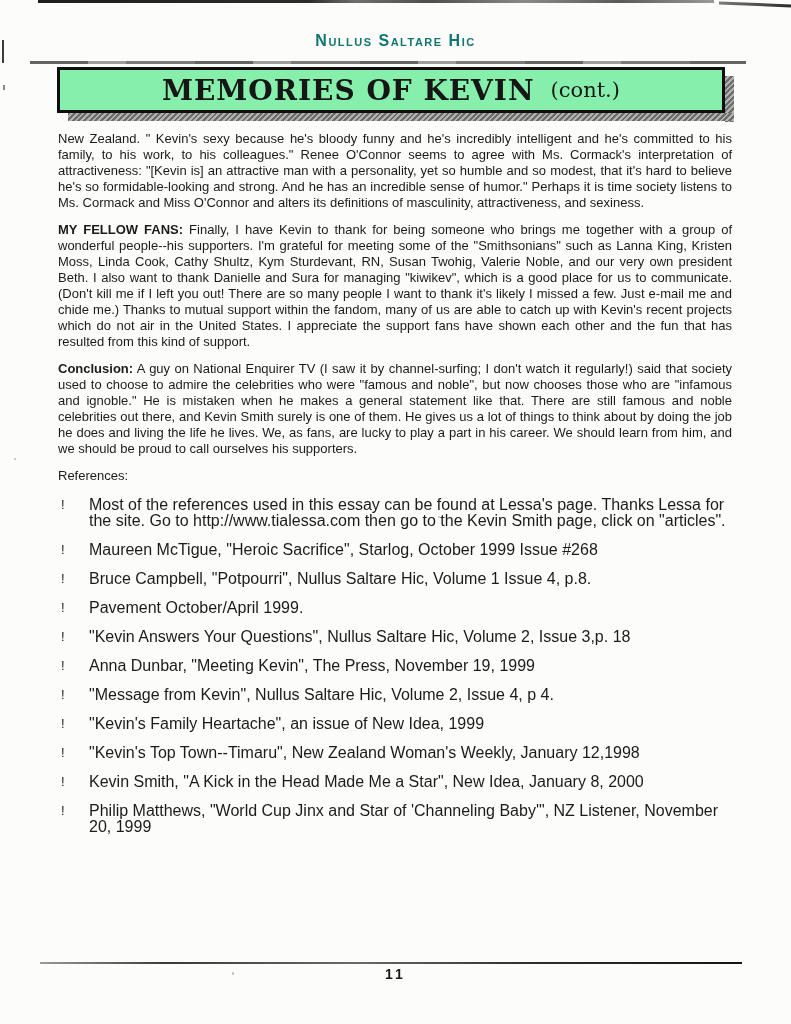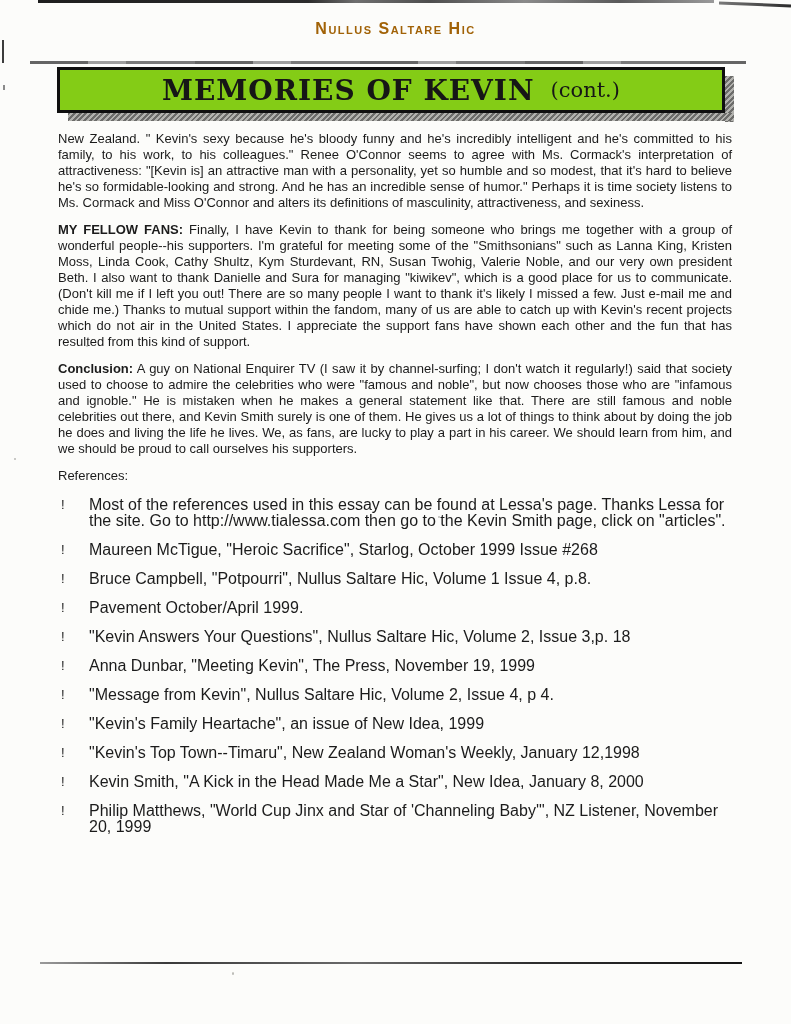--- a/index.html
+++ b/index.html
@@ -26,34 +26,34 @@
   }
   .left-tick { position: absolute; left: 2px; top: 40px; width: 2px; height: 23px; background: #3c3c3c; }
   .left-dot  { position: absolute; left: 3px; top: 85px; width: 2px; height: 5px; background: #8a8a8a; }
   .speck { position: absolute; width: 2px; height: 2px; background: #b9b9b4; border-radius: 50%; }
   .s1 { left: 108px; top: 247px; } .s2 { left: 86px; top: 345px; }
   .s3 { left: 14px; top: 458px; } .s4 { left: 438px; top: 516px; }
   .s5 { left: 232px; top: 972px; height: 3px; }
 
   
   .masthead {
-    position: absolute; top: 20px; left: 0; width: 100%;
+    position: absolute; top: 32px; left: 0; width: 100%;
     text-align: center; font-weight: bold; font-variant: small-caps;
-    font-size: 16px; letter-spacing: 1.5px; color: #a16207;
+    font-size: 16px; letter-spacing: 1.5px; color: #0f766e;
   }
   .header-rule {
     position: absolute; top: 61px; left: 30px; width: 716px; height: 3px;
     background: repeating-linear-gradient(90deg, #4a4a4a 0 58px, #8d8d8d 58px 96px, #636363 96px 165px);
     opacity: .85;
   }
 
   
   .title-box {
     position: absolute; top: 67px; left: 57px; width: 662px; height: 40px;
-    border: 3px solid #0f0f0f; background: #84cc16;
+    border: 3px solid #0f0f0f; background: #86efac;
     display: flex; align-items: center; justify-content: center; gap: 16px;
   }
   .title-main {
     font-family: "DejaVu Serif", serif; font-weight: bold;
     font-size: 28px; letter-spacing: 1px; color: #161616; white-space: nowrap;
   }
   .title-suffix {
     font-family: "DejaVu Serif", serif; font-weight: normal;
     font-size: 21px; color: #161616; white-space: nowrap;
   }
@@ -173,14 +173,15 @@
         <span class="ref-text">Kevin Smith, "A Kick in the Head Made Me a Star", New Idea, January 8, 2000</span>
       </li>
       <li>
         <span class="ref-bullet">!</span>
         <span class="ref-text">Philip Matthews, "World Cup Jinx and Star of 'Channeling Baby'", NZ Listener, November 20, 1999</span>
       </li>
     </ul>
   </div>
 
   <div class="footer-rule"></div>
+  <div class="page-number">11</div>
 
 </div>
 
 </body></html>

